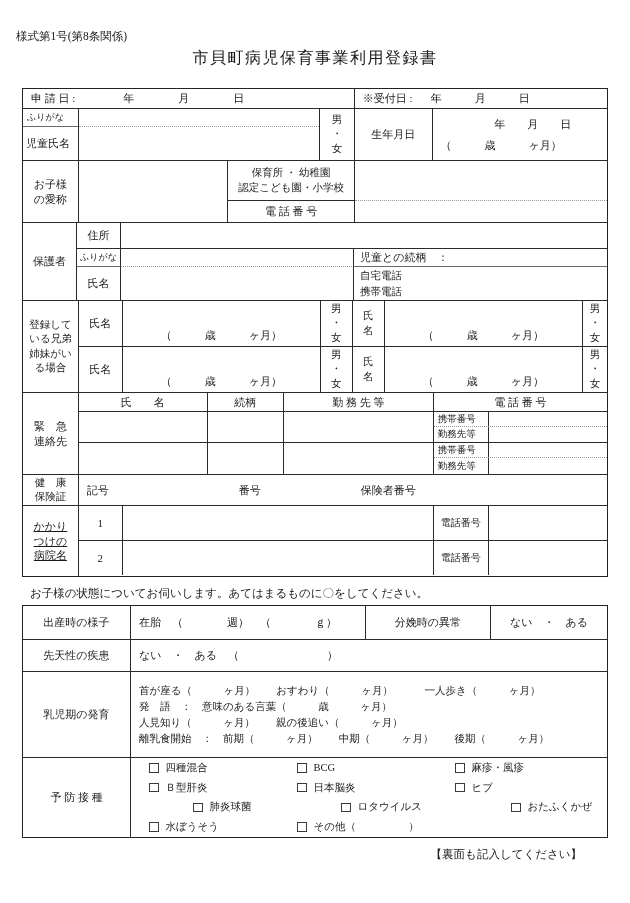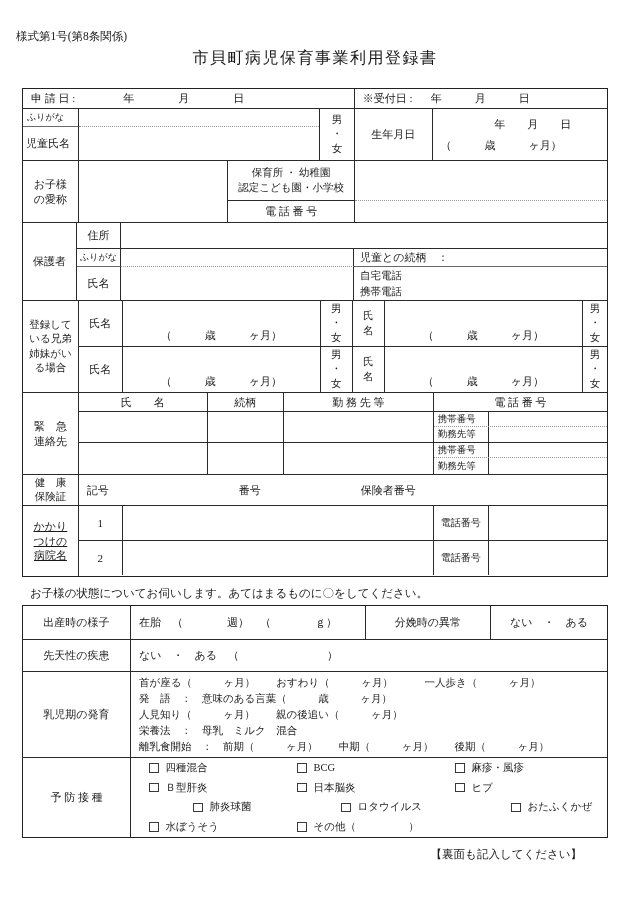--- a/index.html
+++ b/index.html
@@ -237,21 +237,20 @@
       <div class="c lab" style="width:108px;">先天性の疾患</div>
       <div class="c nr lab-l" style="flex:1; padding-left:8px;">ない　・　ある　（　　　　　　　　）</div>
     </div>
 
     <div class="fr bb" style="height:86px;">
       <div class="c lab" style="width:108px;">乳児期の発育</div>
       <div class="c nr col" style="flex:1; justify-content:center; padding:5px 8px; font-size:10.5px; line-height:16px;">
         <div>首が座る（　　　ヶ月）　　おすわり（　　　ヶ月）　　　一人歩き（　　　ヶ月）</div>
         <div>発　語　：　意味のある言葉（　　　歳　　　ヶ月）</div>
         <div>人見知り（　　　ヶ月）　　親の後追い（　　　ヶ月）</div>
-        <div>栄養法　：　母乳　ミルク　混合</div>
         <div>離乳食開始　：　前期（　　　ヶ月）　　中期（　　　ヶ月）　　後期（　　　ヶ月）</div>
       </div>
     </div>
 
     <div class="fr" style="height:79px;">
       <div class="c lab" style="width:108px;">予 防 接 種</div>
       <div class="c nr col" style="flex:1; justify-content:center; padding-left:18px; font-size:10.5px;">
         <div class="fr" style="height:20px; align-items:center;">
           <div class="vx-item" style="width:148px;">
               <span class="cb"></span>

